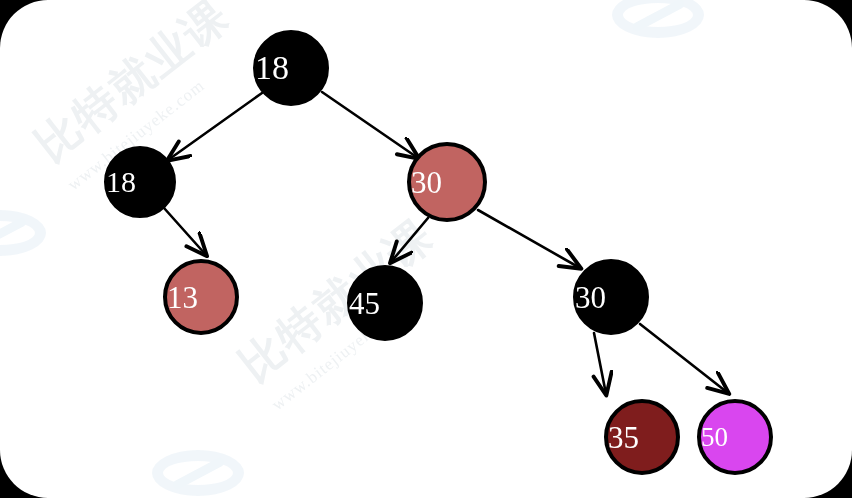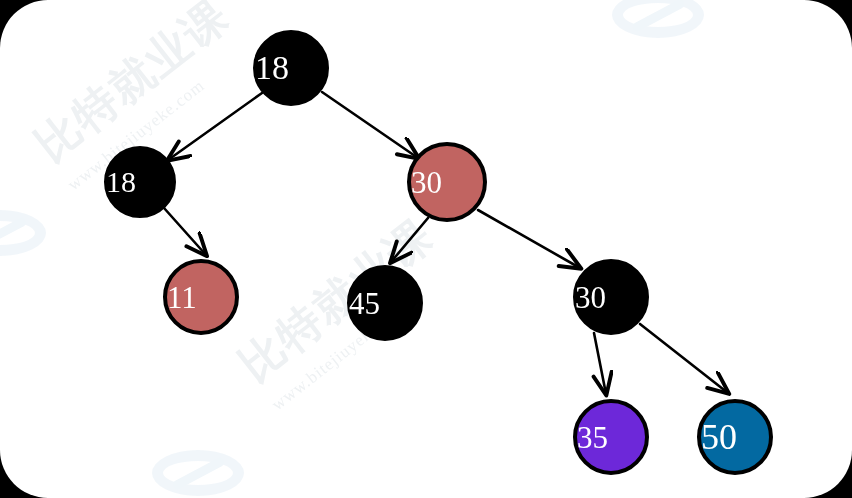--- a/index.html
+++ b/index.html
@@ -133,29 +133,29 @@
       <div class="node black" style="left: 253px; top: 30px; width: 76px; height: 76px; font-size: 34px; background: rgb(0, 0, 0); border-color: rgb(0, 0, 0); color: rgb(255, 255, 255);">
         <span class="node-label">18</span>
       </div>
       <div class="node black" style="left: 104px; top: 146px; width: 72px; height: 72px; font-size: 30px; background: rgb(0, 0, 0); border-color: rgb(0, 0, 0); color: rgb(255, 255, 255);">
         <span class="node-label">18</span>
       </div>
       <div class="node red" style="left: 407px; top: 142px; width: 80px; height: 80px; font-size: 31px; background: rgb(193, 100, 97); border-color: rgb(0, 0, 0); color: rgb(255, 255, 255);">
         <span class="node-label">30</span>
       </div>
       <div class="node red" style="left: 163px; top: 259px; width: 76px; height: 76px; font-size: 31px; background: rgb(193, 100, 97); border-color: rgb(0, 0, 0); color: rgb(255, 255, 255);">
-        <span class="node-label">11</span>
+        <span class="node-label">13</span>
       </div>
       <div class="node black" style="left: 347px; top: 265px; width: 76px; height: 76px; font-size: 31px; background: rgb(0, 0, 0); border-color: rgb(0, 0, 0); color: rgb(255, 255, 255);">
         <span class="node-label">45</span>
       </div>
       <div class="node black" style="left: 573px; top: 259px; width: 76px; height: 76px; font-size: 31px; background: rgb(0, 0, 0); border-color: rgb(0, 0, 0); color: rgb(255, 255, 255);">
         <span class="node-label">30</span>
       </div>
-      <div class="node red" style="left: 573px; top: 399px; width: 76px; height: 76px; font-size: 31px; background: #6d28d9; border-color: rgb(0, 0, 0); color: rgb(255, 255, 255);">
+      <div class="node red" style="left: 604px; top: 399px; width: 76px; height: 76px; font-size: 31px; background: #7f1d1d; border-color: rgb(0, 0, 0); color: rgb(255, 255, 255);">
         <span class="node-label">35</span>
       </div>
-      <div class="node red" style="left: 697px; top: 399px; width: 76px; height: 76px; font-size: 36px; background: #0369a1; border-color: rgb(0, 0, 0); color: rgb(255, 255, 255);">
+      <div class="node red" style="left: 697px; top: 399px; width: 76px; height: 76px; font-size: 27px; background: #d946ef; border-color: rgb(0, 0, 0); color: rgb(255, 255, 255);">
         <span class="node-label">50</span>
       </div>
     </div>
 
 </div>
 
 </body></html>

